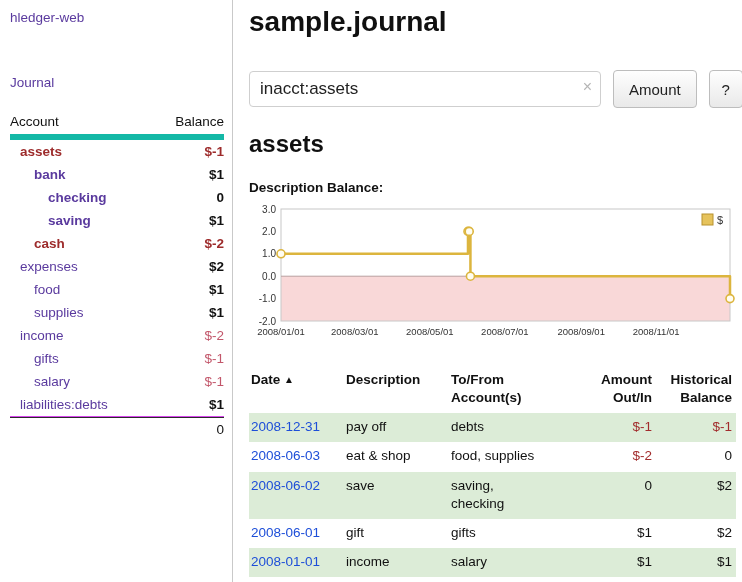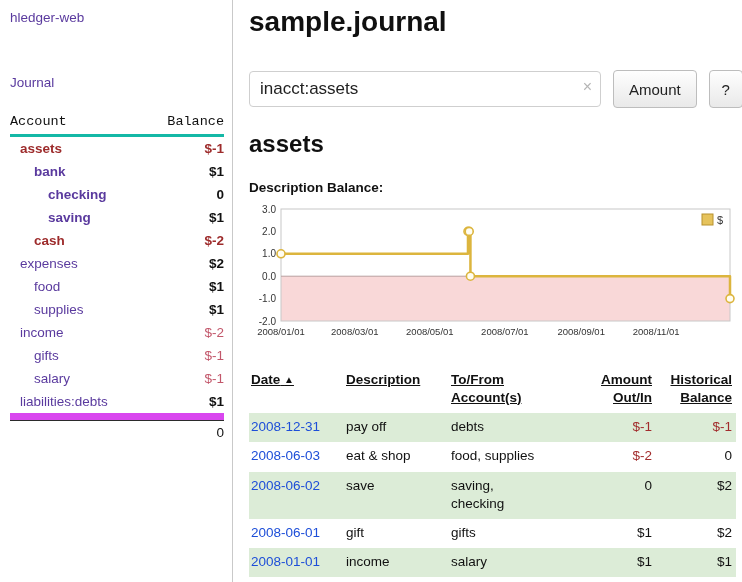--- a/index.html
+++ b/index.html
@@ -17,32 +17,31 @@
     border-right:1px solid #c9c9c9;
     padding:10px 8px 0 10px;
     font-size:13.5px;
   }
   .app-title { margin-bottom:50px; }
   .app-title a, .nav a { color:#5a3a9e; text-decoration:none; cursor:pointer; }
   .nav { margin-bottom:22px; }
   table.accounts { width:100%; border-collapse:separate; border-spacing:0; font-size:13.5px; }
   table.accounts th {
     font-weight:400; text-align:left; padding:2px 0 5px;
-    border-bottom:3px solid #14b8a6;
-    font-family:Liberation Mono, monospace;
+    border-bottom:6px solid #14b8a6;
   }
   table.accounts th.bal-h { text-align:right; }
   table.accounts td { padding:4px 0; }
   table.accounts td.bal { text-align:right; font-weight:700; color:#111; }
   table.accounts a { color:#5a3a9e; text-decoration:none; cursor:pointer; }
   tr.bold a { font-weight:700; }
   tr.tone-negdark a { color:#9d2b2b; }
   tr.tone-negdark td.bal { color:#9d2b2b; }
   tr.tone-negpink td.bal { color:#c2566a; font-weight:400; }
-  table.accounts tbody tr:last-child td { border-bottom:7px solid #d946ef; }
+  table.accounts tbody tr:last-child td { border-bottom:1px solid #d946ef; }
   table.accounts tfoot td { border-top:1px solid #2b2b2b; padding-top:4px; font-weight:400; }
   table.accounts tfoot td.bal { font-weight:400; }
 
   
   .content { flex:1 1 auto; padding:0 6px 0 16px; }
   h1.page-title { font-size:28px; font-weight:600; margin:6px 0 32px; color:#101010; }
   .search-row { display:flex; align-items:center; gap:12px; margin:0 0 22px; }
   .search-box { position:relative; width:352px; }
   .search-box input {
     width:100%; height:36px; border:1px solid #cfcfcf; border-radius:4px;
@@ -66,21 +65,21 @@
 
   
   table.register { border-collapse:collapse; width:487px; font-size:13.5px; margin-top:22px; table-layout:fixed; }
   table.register col.c-date { width:95px; }
   table.register col.c-desc { width:105px; }
   table.register col.c-accts { width:132px; }
   table.register col.c-amt { width:75px; }
   table.register col.c-bal { width:80px; }
   table.register th {
     font-weight:700; text-align:left; vertical-align:top;
-    padding:2px 4px 7px 2px; line-height:1.3;text-decoration:underline;
+    padding:2px 4px 7px 2px; line-height:1.3;
   }
   table.register th.r, table.register td.r { text-align:right; }
   table.register td { padding:5px 4px 6px 2px; vertical-align:top; line-height:1.35; }
   tr.shaded { background:#dcecd7; }
   td.date a { color:#1d4ed8; text-decoration:none; cursor:pointer;text-align:center; }
   td.accts { white-space:pre-line; }
   .neg { color:#a22c2c; }
   .sort { font-size:10px; position:relative; top:-1px; }
 </style>
 </head>

